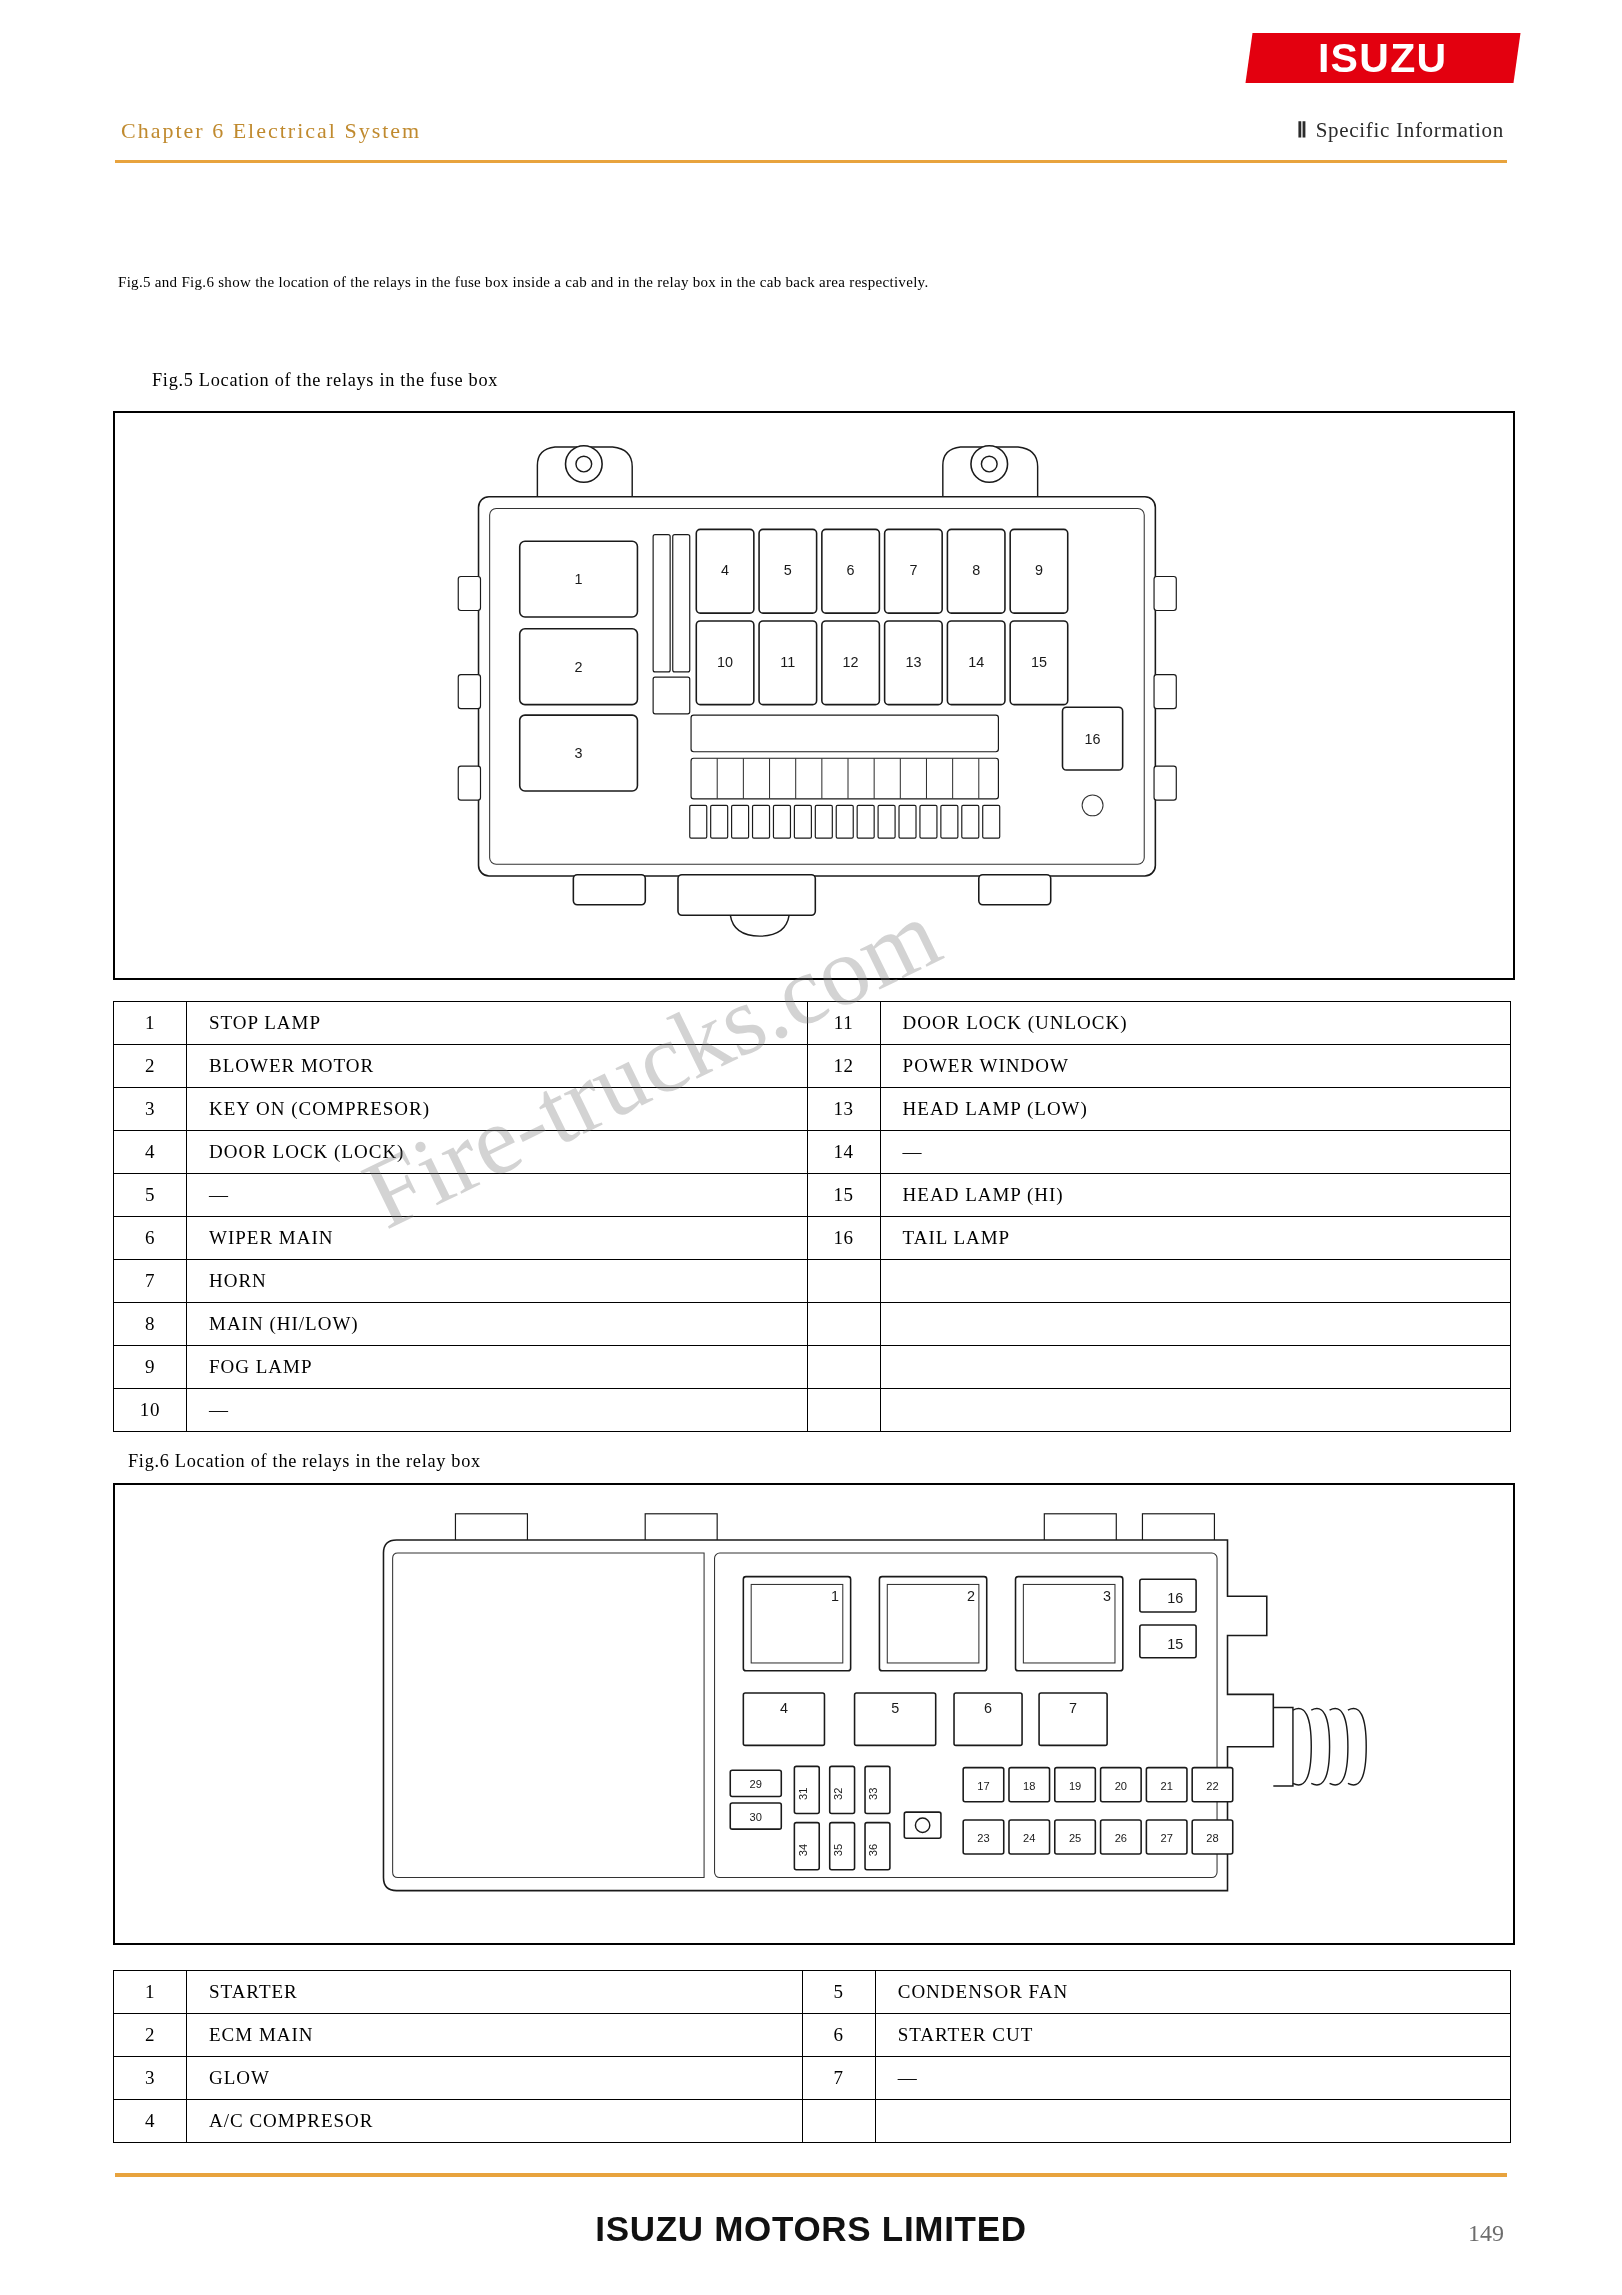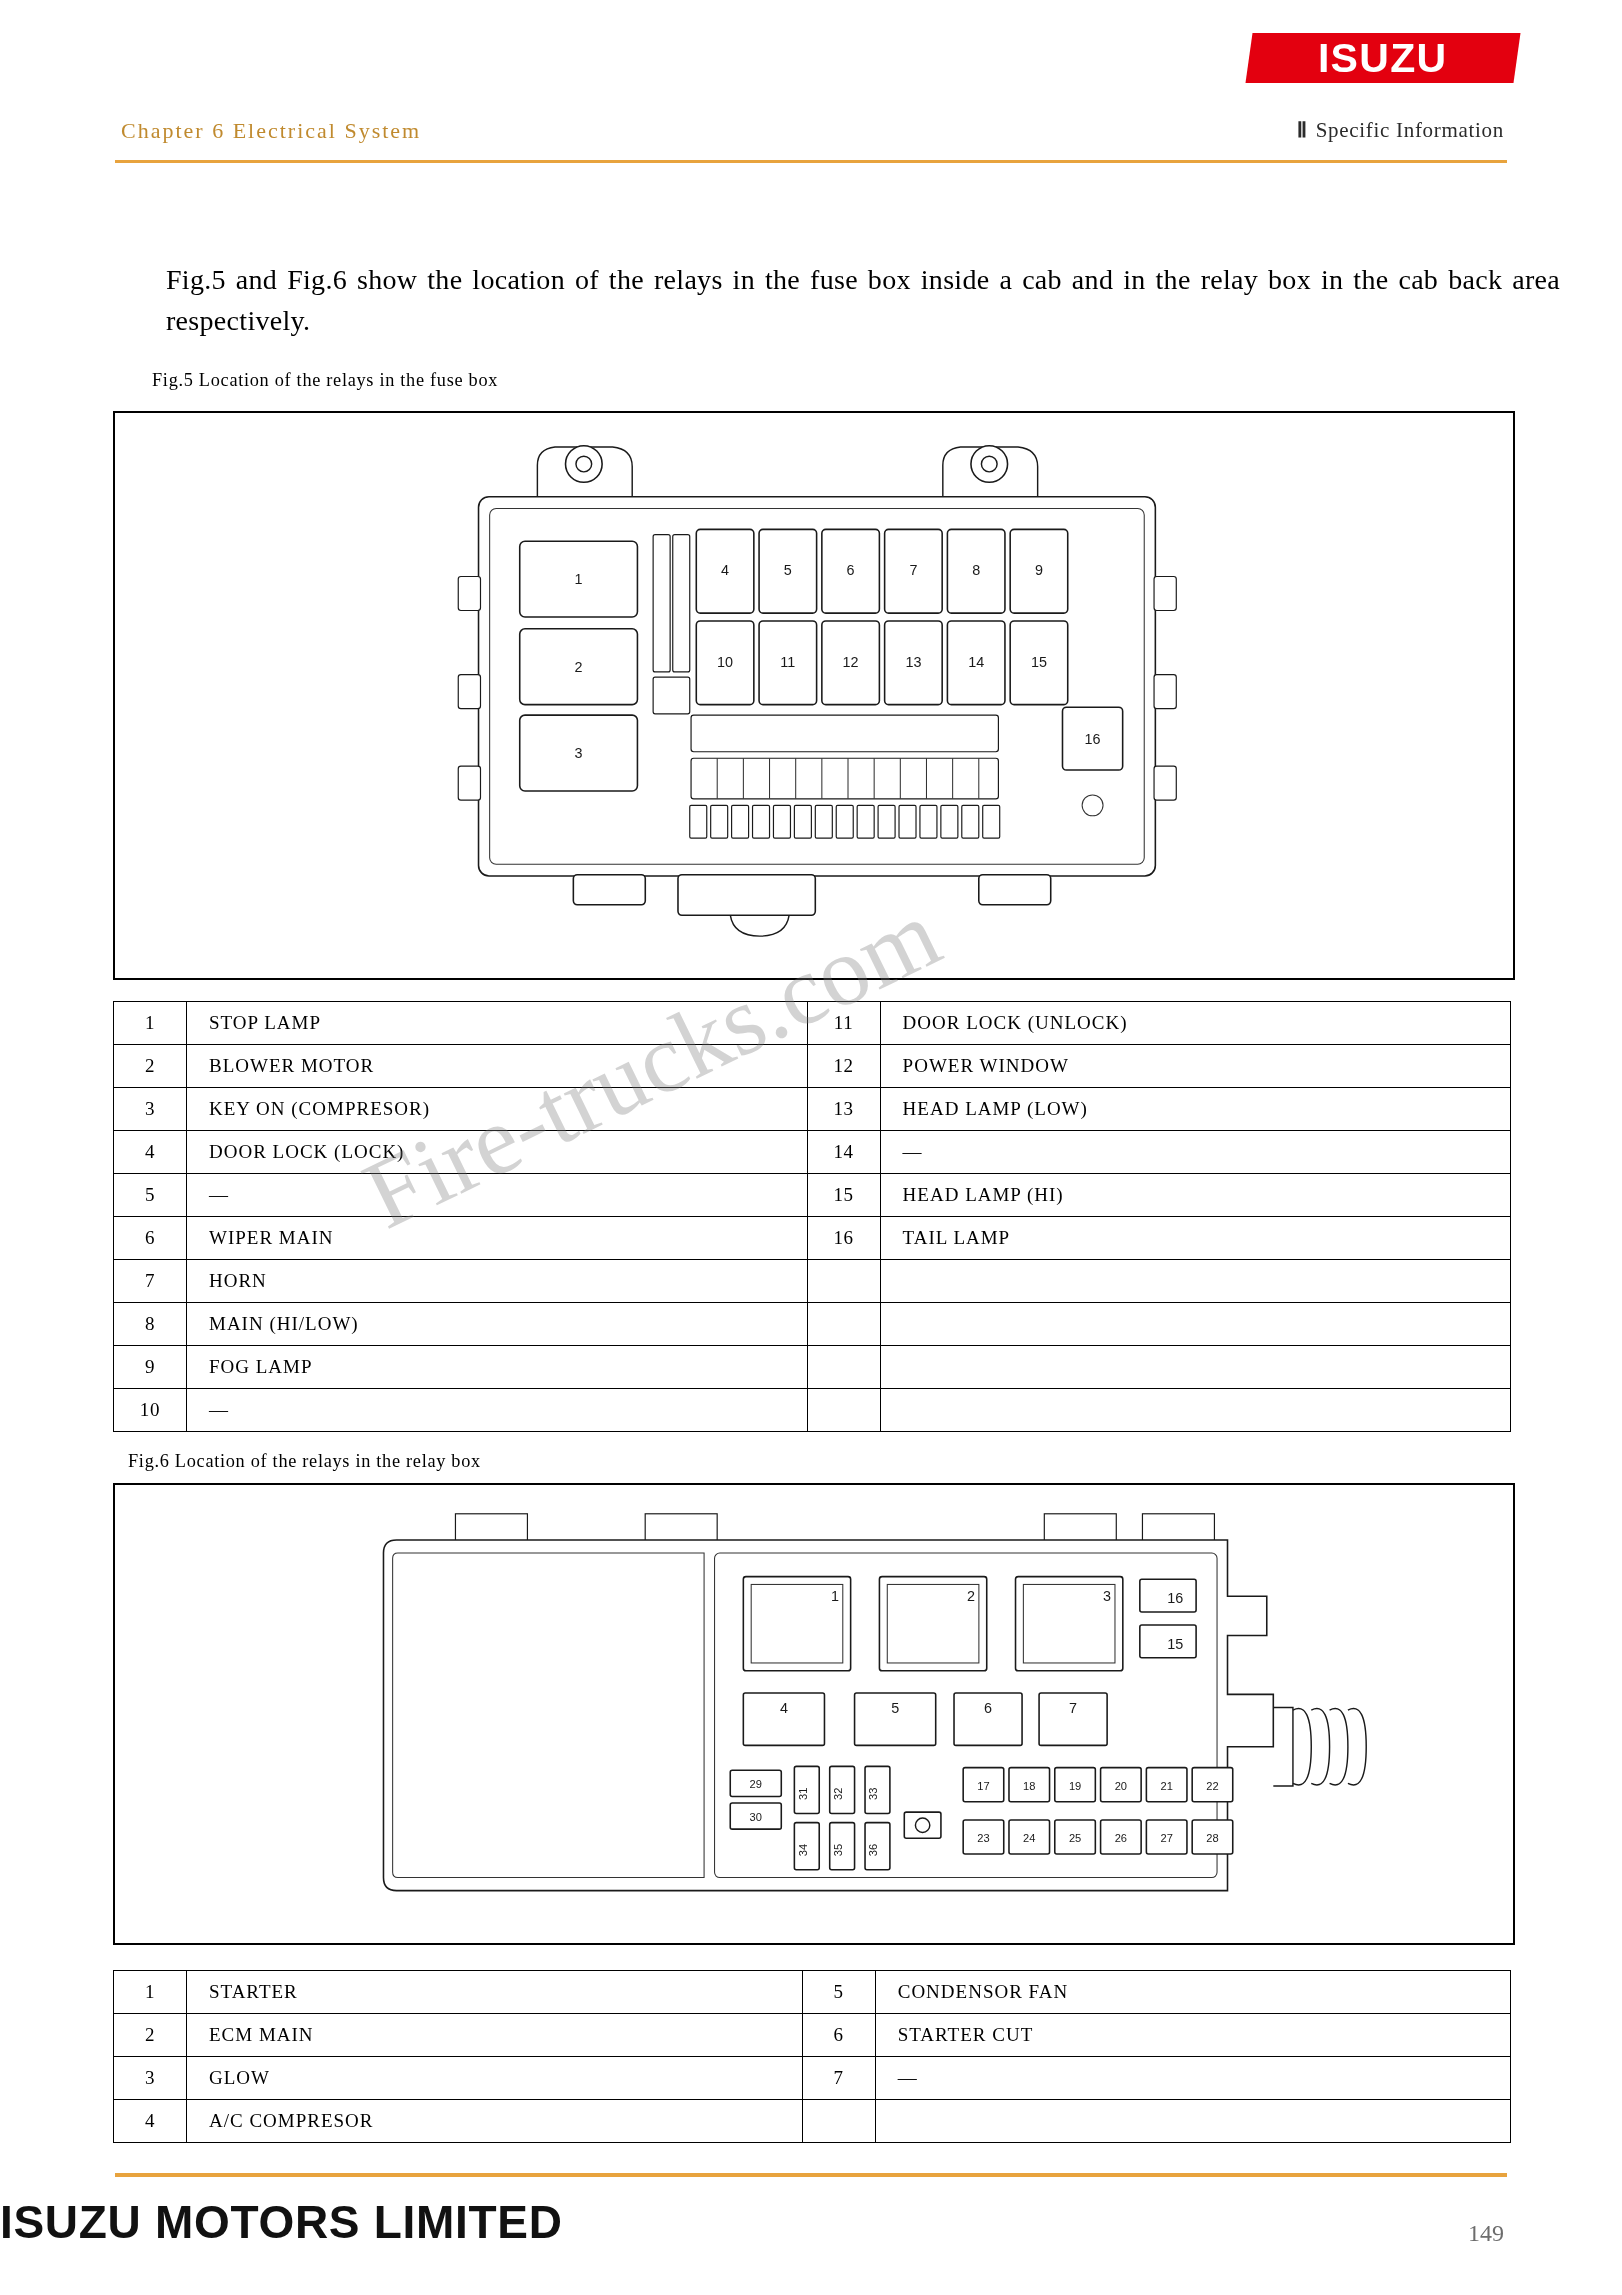--- a/index.html
+++ b/index.html
@@ -77,28 +77,27 @@
   
   .para-1 {
     position: absolute;
     top: 203px;
     left: 124px;
     font-size: 22px;
     letter-spacing: 0.7px;
   }
   .para-2 {
     position: absolute;
-    top: 260px;
+    top: 272px;
     left: 118px;
     width: 1394px;
-    font-size: 28px;
+    font-size: 15px;
     line-height: 1.45;
     text-align: justify;
     letter-spacing: 0.3px;
-    margin-left: 48px;
   }
 
   .fig-caption {
     position: absolute;
     font-size: 18.3px;
     letter-spacing: 0.7px;
   }
   #fig5-caption { top: 370px; left: 124px; margin-left: 28px; }
   #fig6-caption { top: 1451px; left: 128px; }
 
@@ -154,23 +153,24 @@
     bottom: 118px;
     left: 115px;
     right: 115px;
     height: 3.9px;
     background: #e8a33d;
   }
   .footer-title {
     position: absolute;
     bottom: 46px;
     left: 0; right: 0;
+    text-align: center;
     font-family: "Liberation Sans", sans-serif;
     font-weight: bold;
-    font-size: 46px;
+    font-size: 35px;
     letter-spacing: 0.7px;
     color: #111;
   }
   .page-number {
     position: absolute;
     bottom: 48px;
     right: 118px;
     font-size: 24px;
     color: #6d6d6d;
   }

